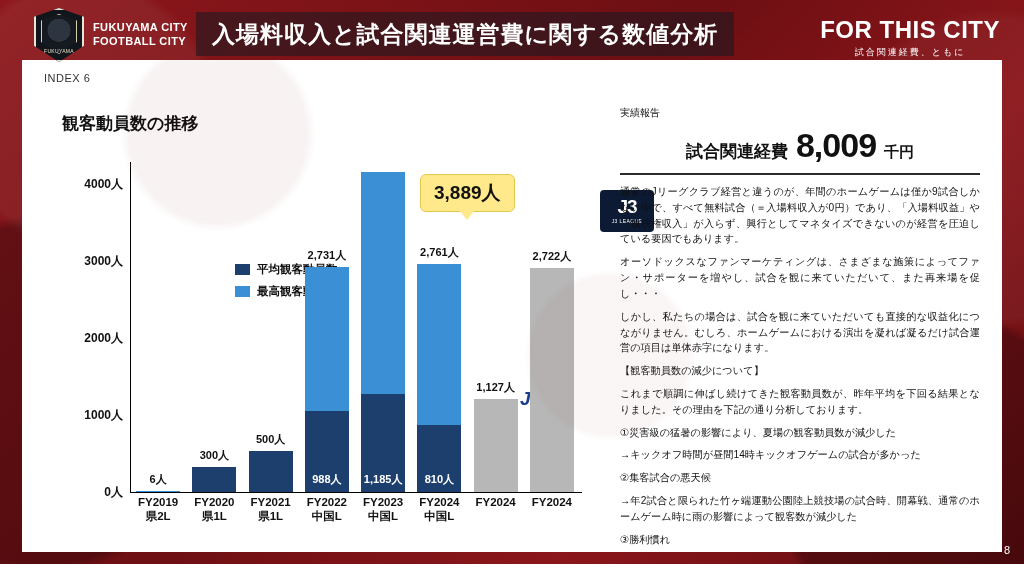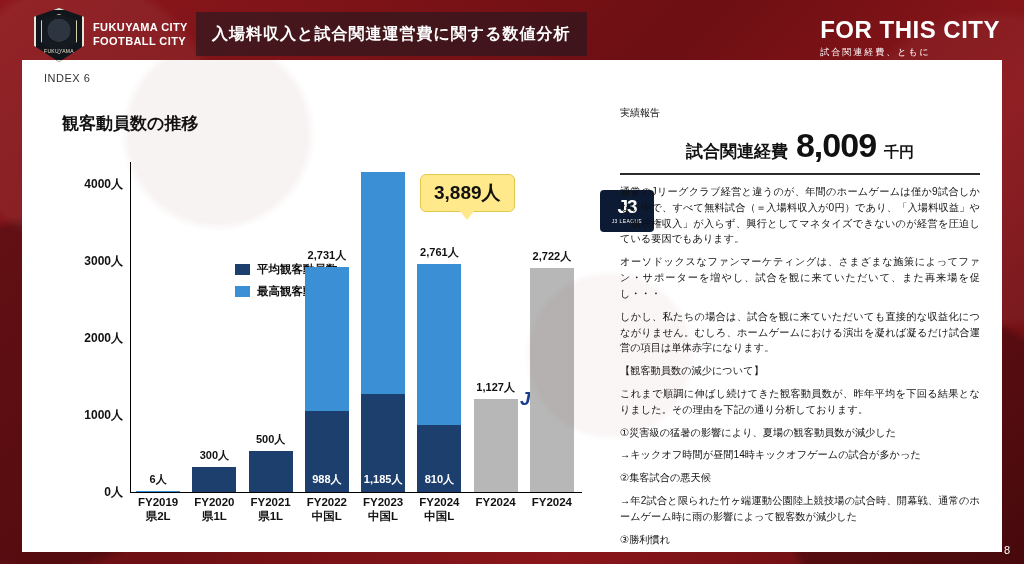--- a/index.html
+++ b/index.html
@@ -40,22 +40,22 @@
     position:absolute;left:0;right:0;bottom:8px;text-align:center;
     font-size:5px;color:#e7dfc6;letter-spacing:.3px;
   }
   .club-name{color:#fff;line-height:1.25;}
   .club-name div{font-size:11px;font-weight:bold;letter-spacing:.4px;}
   .title-bar{
     position:absolute;left:196px;top:12px;height:44px;
     display:flex;align-items:center;padding:0 16px;
     background:rgba(22,26,32,.55);
   }
-  .title-bar span{color:#ffffff;font-size:16px;font-weight:bold;letter-spacing:1px;}
-  .slogan{position:absolute;right:24px;top:18px;text-align:left;color:#fff;}
+  .title-bar span{color:#ffffff;font-size:23px;font-weight:bold;letter-spacing:1px;}
+  .slogan{position:absolute;right:24px;top:18px;text-align:center;color:#fff;}
   .slogan .en{font-size:24px;font-weight:bold;letter-spacing:.5px;line-height:1;}
   .slogan .jp{font-size:9px;letter-spacing:2px;margin-top:4px;}
 
   
   .sheet{
     position:absolute;left:22px;top:60px;width:980px;height:492px;
     background:#ffffff;z-index:2;overflow:hidden;
   }
   .sheet::after{
     content:"";position:absolute;inset:0;pointer-events:none;

